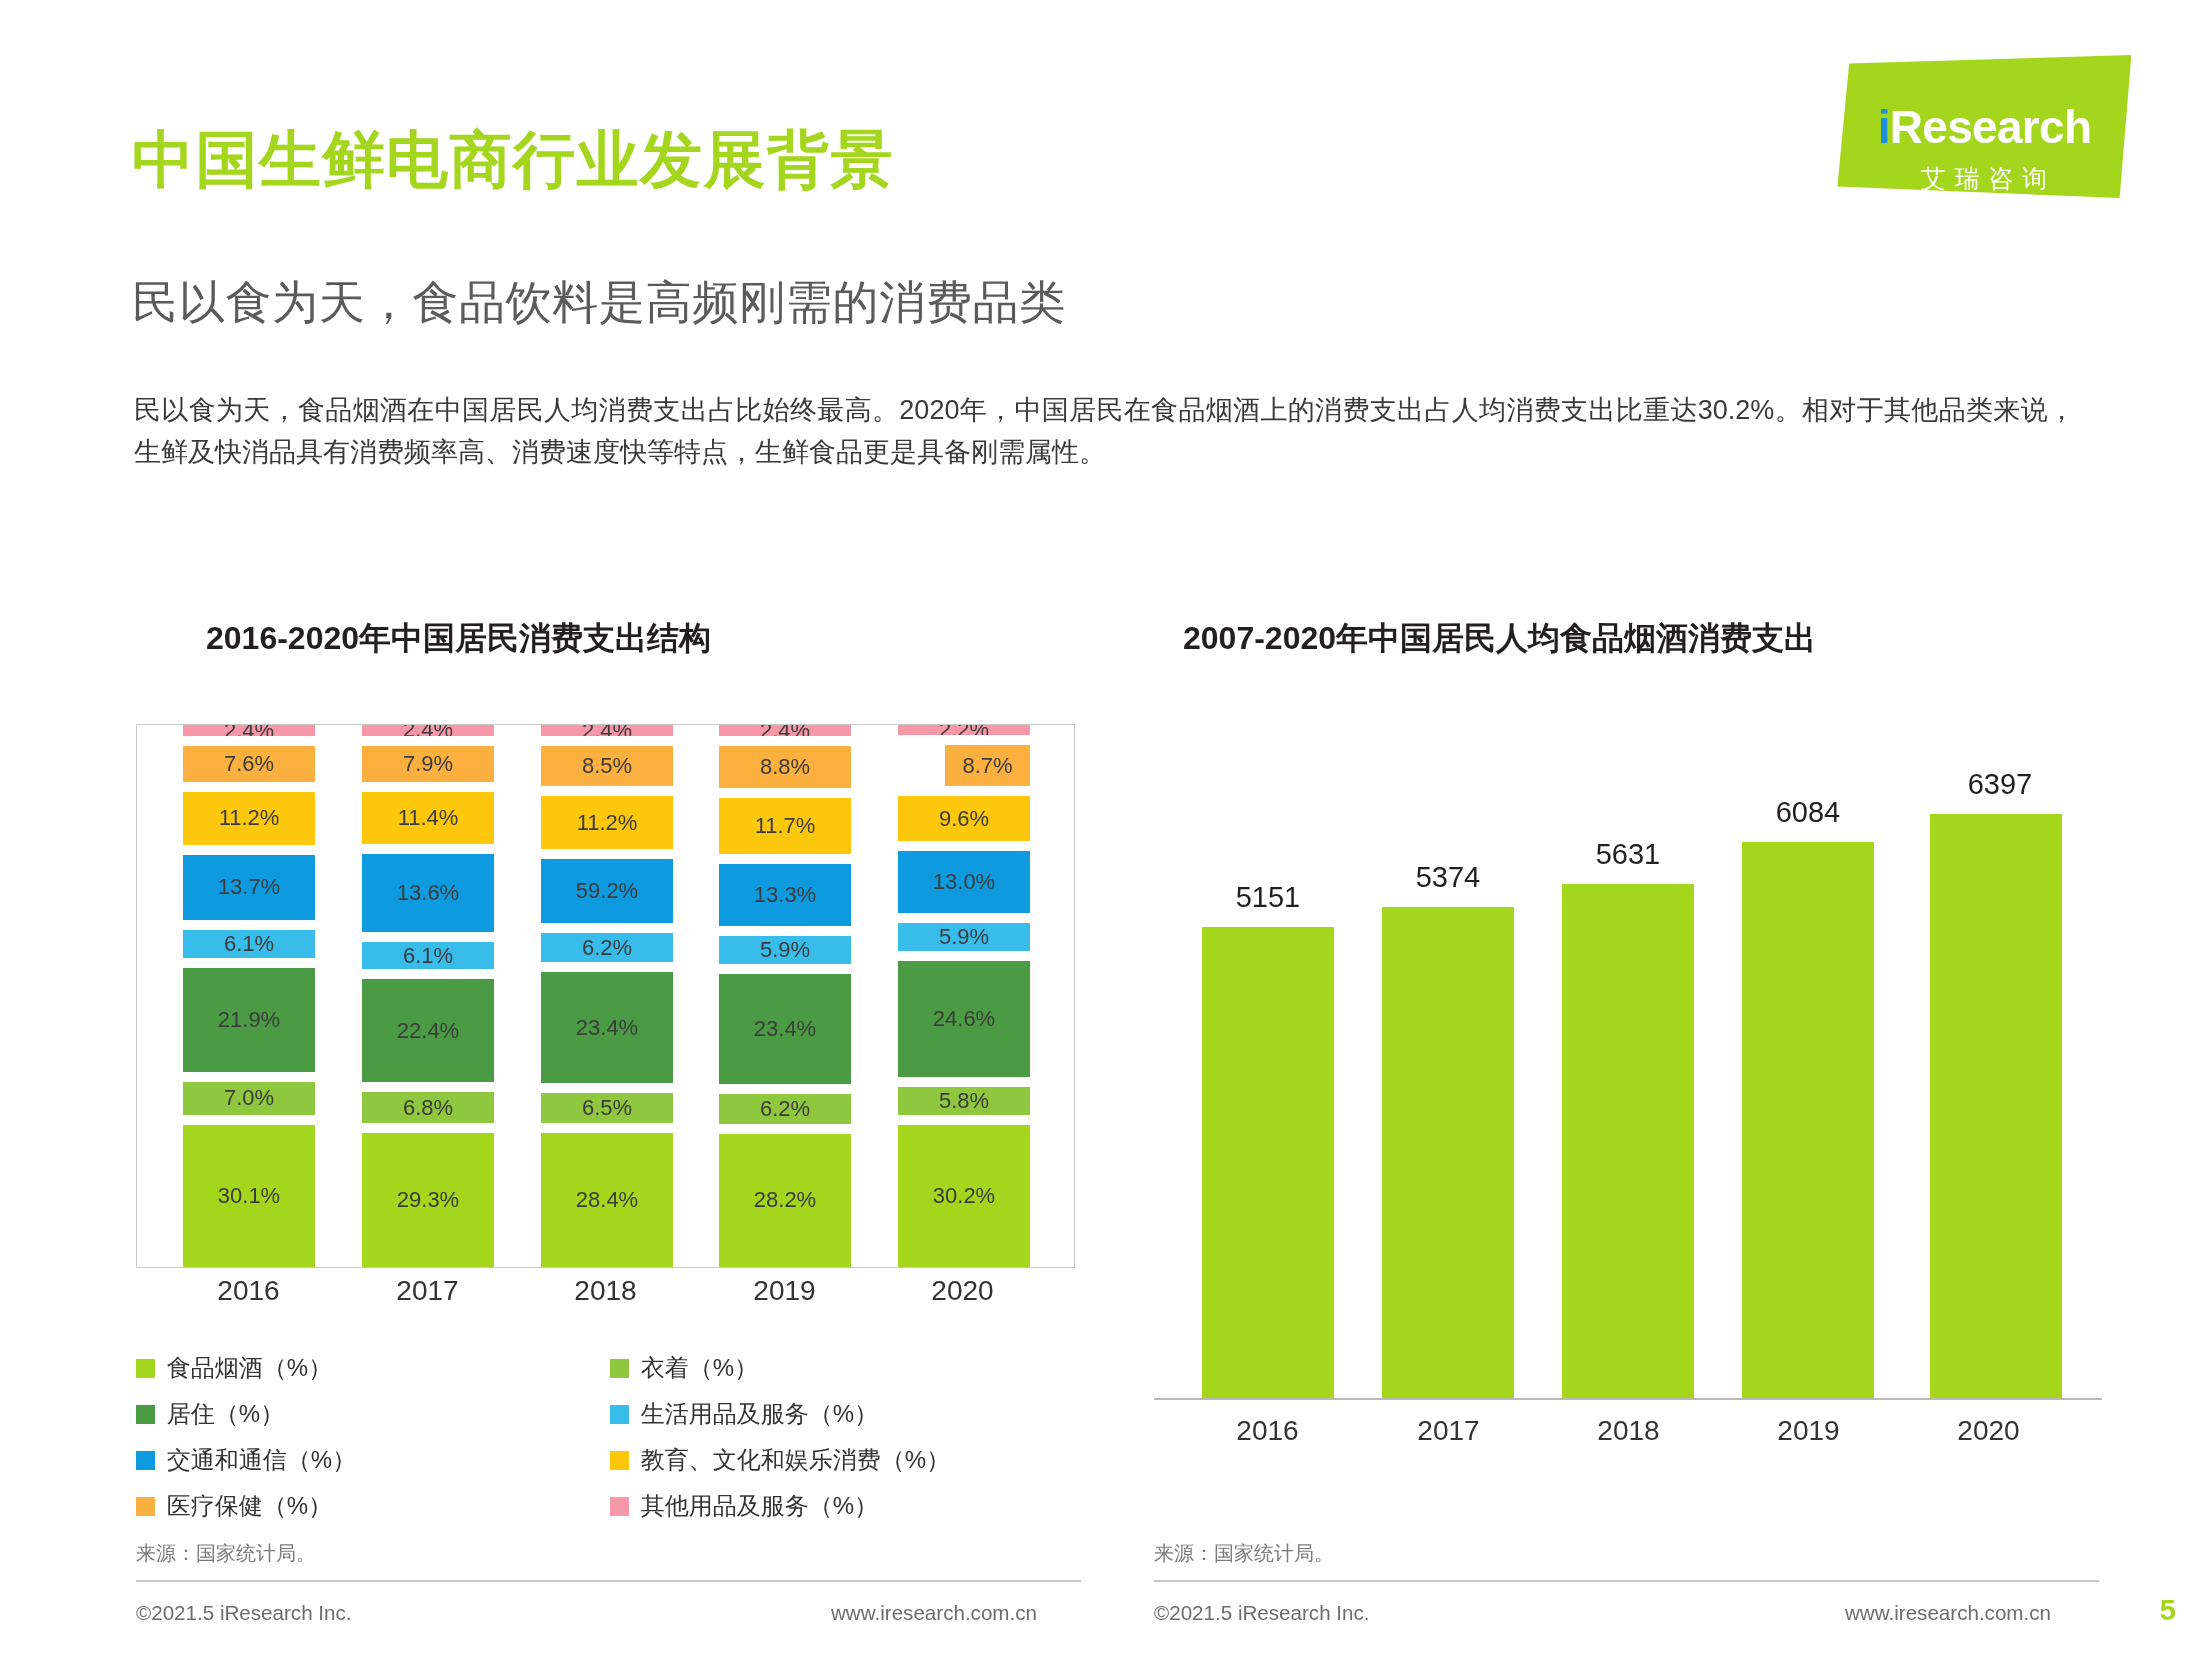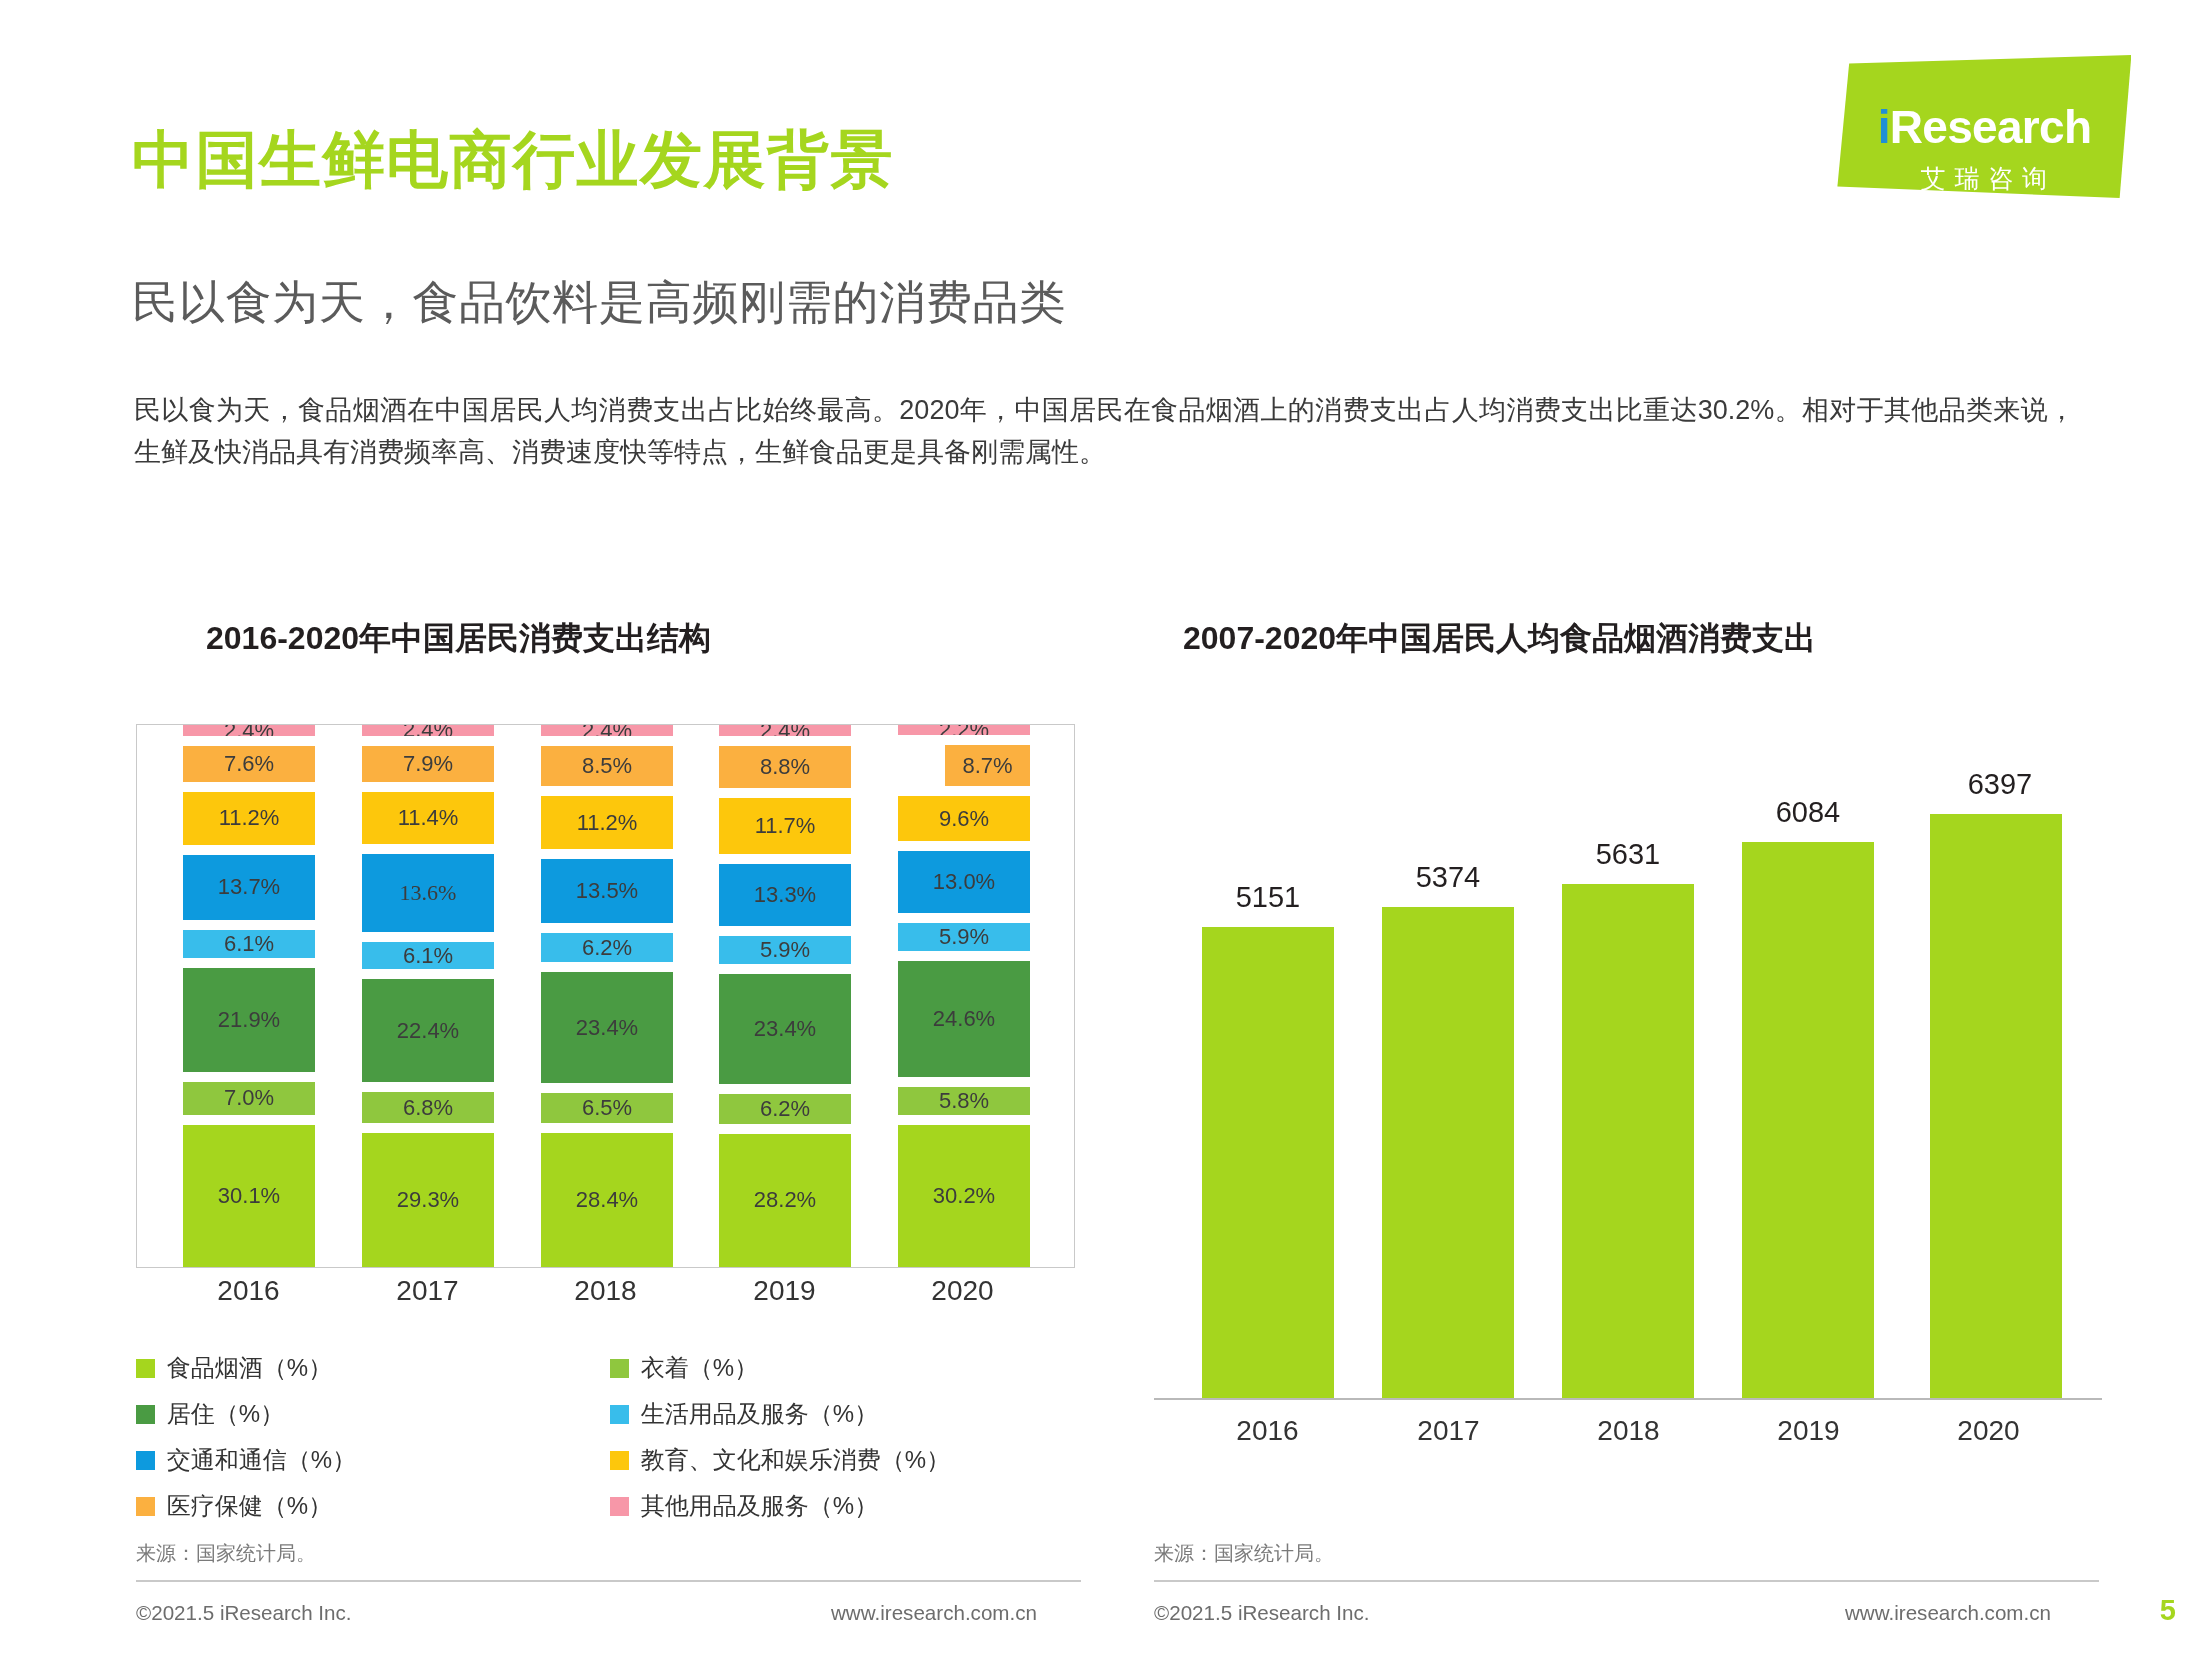--- a/index.html
+++ b/index.html
@@ -272,31 +272,31 @@
       <div class="seg" style="background: rgb(13, 154, 222); height: 75px;">13.7%</div>
       <div class="seg" style="background: rgb(56, 189, 235); height: 33px;">6.1%</div>
       <div class="seg" style="background: rgb(74, 155, 67); height: 119px;">21.9%</div>
       <div class="seg" style="background: rgb(143, 199, 62); height: 38px;">7.0%</div>
       <div class="seg" style="background: rgb(165, 214, 30); height: 164px;">30.1%</div>
     </div>
     <div class="stack-col" style="left: 225px;">
       <div class="seg" style="background: rgb(247, 151, 168); height: 13px;">2.4%</div>
       <div class="seg" style="background: rgb(251, 176, 64); height: 43px;">7.9%</div>
       <div class="seg" style="background: rgb(253, 199, 12); height: 62px;">11.4%</div>
-      <div class="seg" style="background: rgb(13, 154, 222); height: 92px; font-family: Liberation Serif, serif;">13.6%</div>
+      <div class="seg" style="background: rgb(13, 154, 222); height: 92px;">13.6%</div>
       <div class="seg" style="background: rgb(56, 189, 235); height: 33px;">6.1%</div>
       <div class="seg" style="background: rgb(74, 155, 67); height: 122px;">22.4%</div>
       <div class="seg" style="background: rgb(143, 199, 62); height: 37px;">6.8%</div>
       <div class="seg" style="background: rgb(165, 214, 30); height: 159px;">29.3%</div>
     </div>
     <div class="stack-col" style="left: 404px;">
       <div class="seg" style="background: rgb(247, 151, 168); height: 13px;">2.4%</div>
       <div class="seg" style="background: rgb(251, 176, 64); height: 46px;">8.5%</div>
       <div class="seg" style="background: rgb(253, 199, 12); height: 61px;">11.2%</div>
-      <div class="seg" style="background: rgb(13, 154, 222); height: 73px;">13.5%</div>
+      <div class="seg" style="background: rgb(13, 154, 222); height: 73px;">59.2%</div>
       <div class="seg" style="background: rgb(56, 189, 235); height: 34px;">6.2%</div>
       <div class="seg" style="background: rgb(74, 155, 67); height: 127px;">23.4%</div>
       <div class="seg" style="background: rgb(143, 199, 62); height: 35px;">6.5%</div>
       <div class="seg" style="background: rgb(165, 214, 30); height: 154px;">28.4%</div>
     </div>
     <div class="stack-col" style="left: 582px;">
       <div class="seg" style="background: rgb(247, 151, 168); height: 13px;">2.4%</div>
       <div class="seg" style="background: rgb(251, 176, 64); height: 48px;">8.8%</div>
       <div class="seg" style="background: rgb(253, 199, 12); height: 64px;">11.7%</div>
       <div class="seg" style="background: rgb(13, 154, 222); height: 72px;">13.3%</div>

